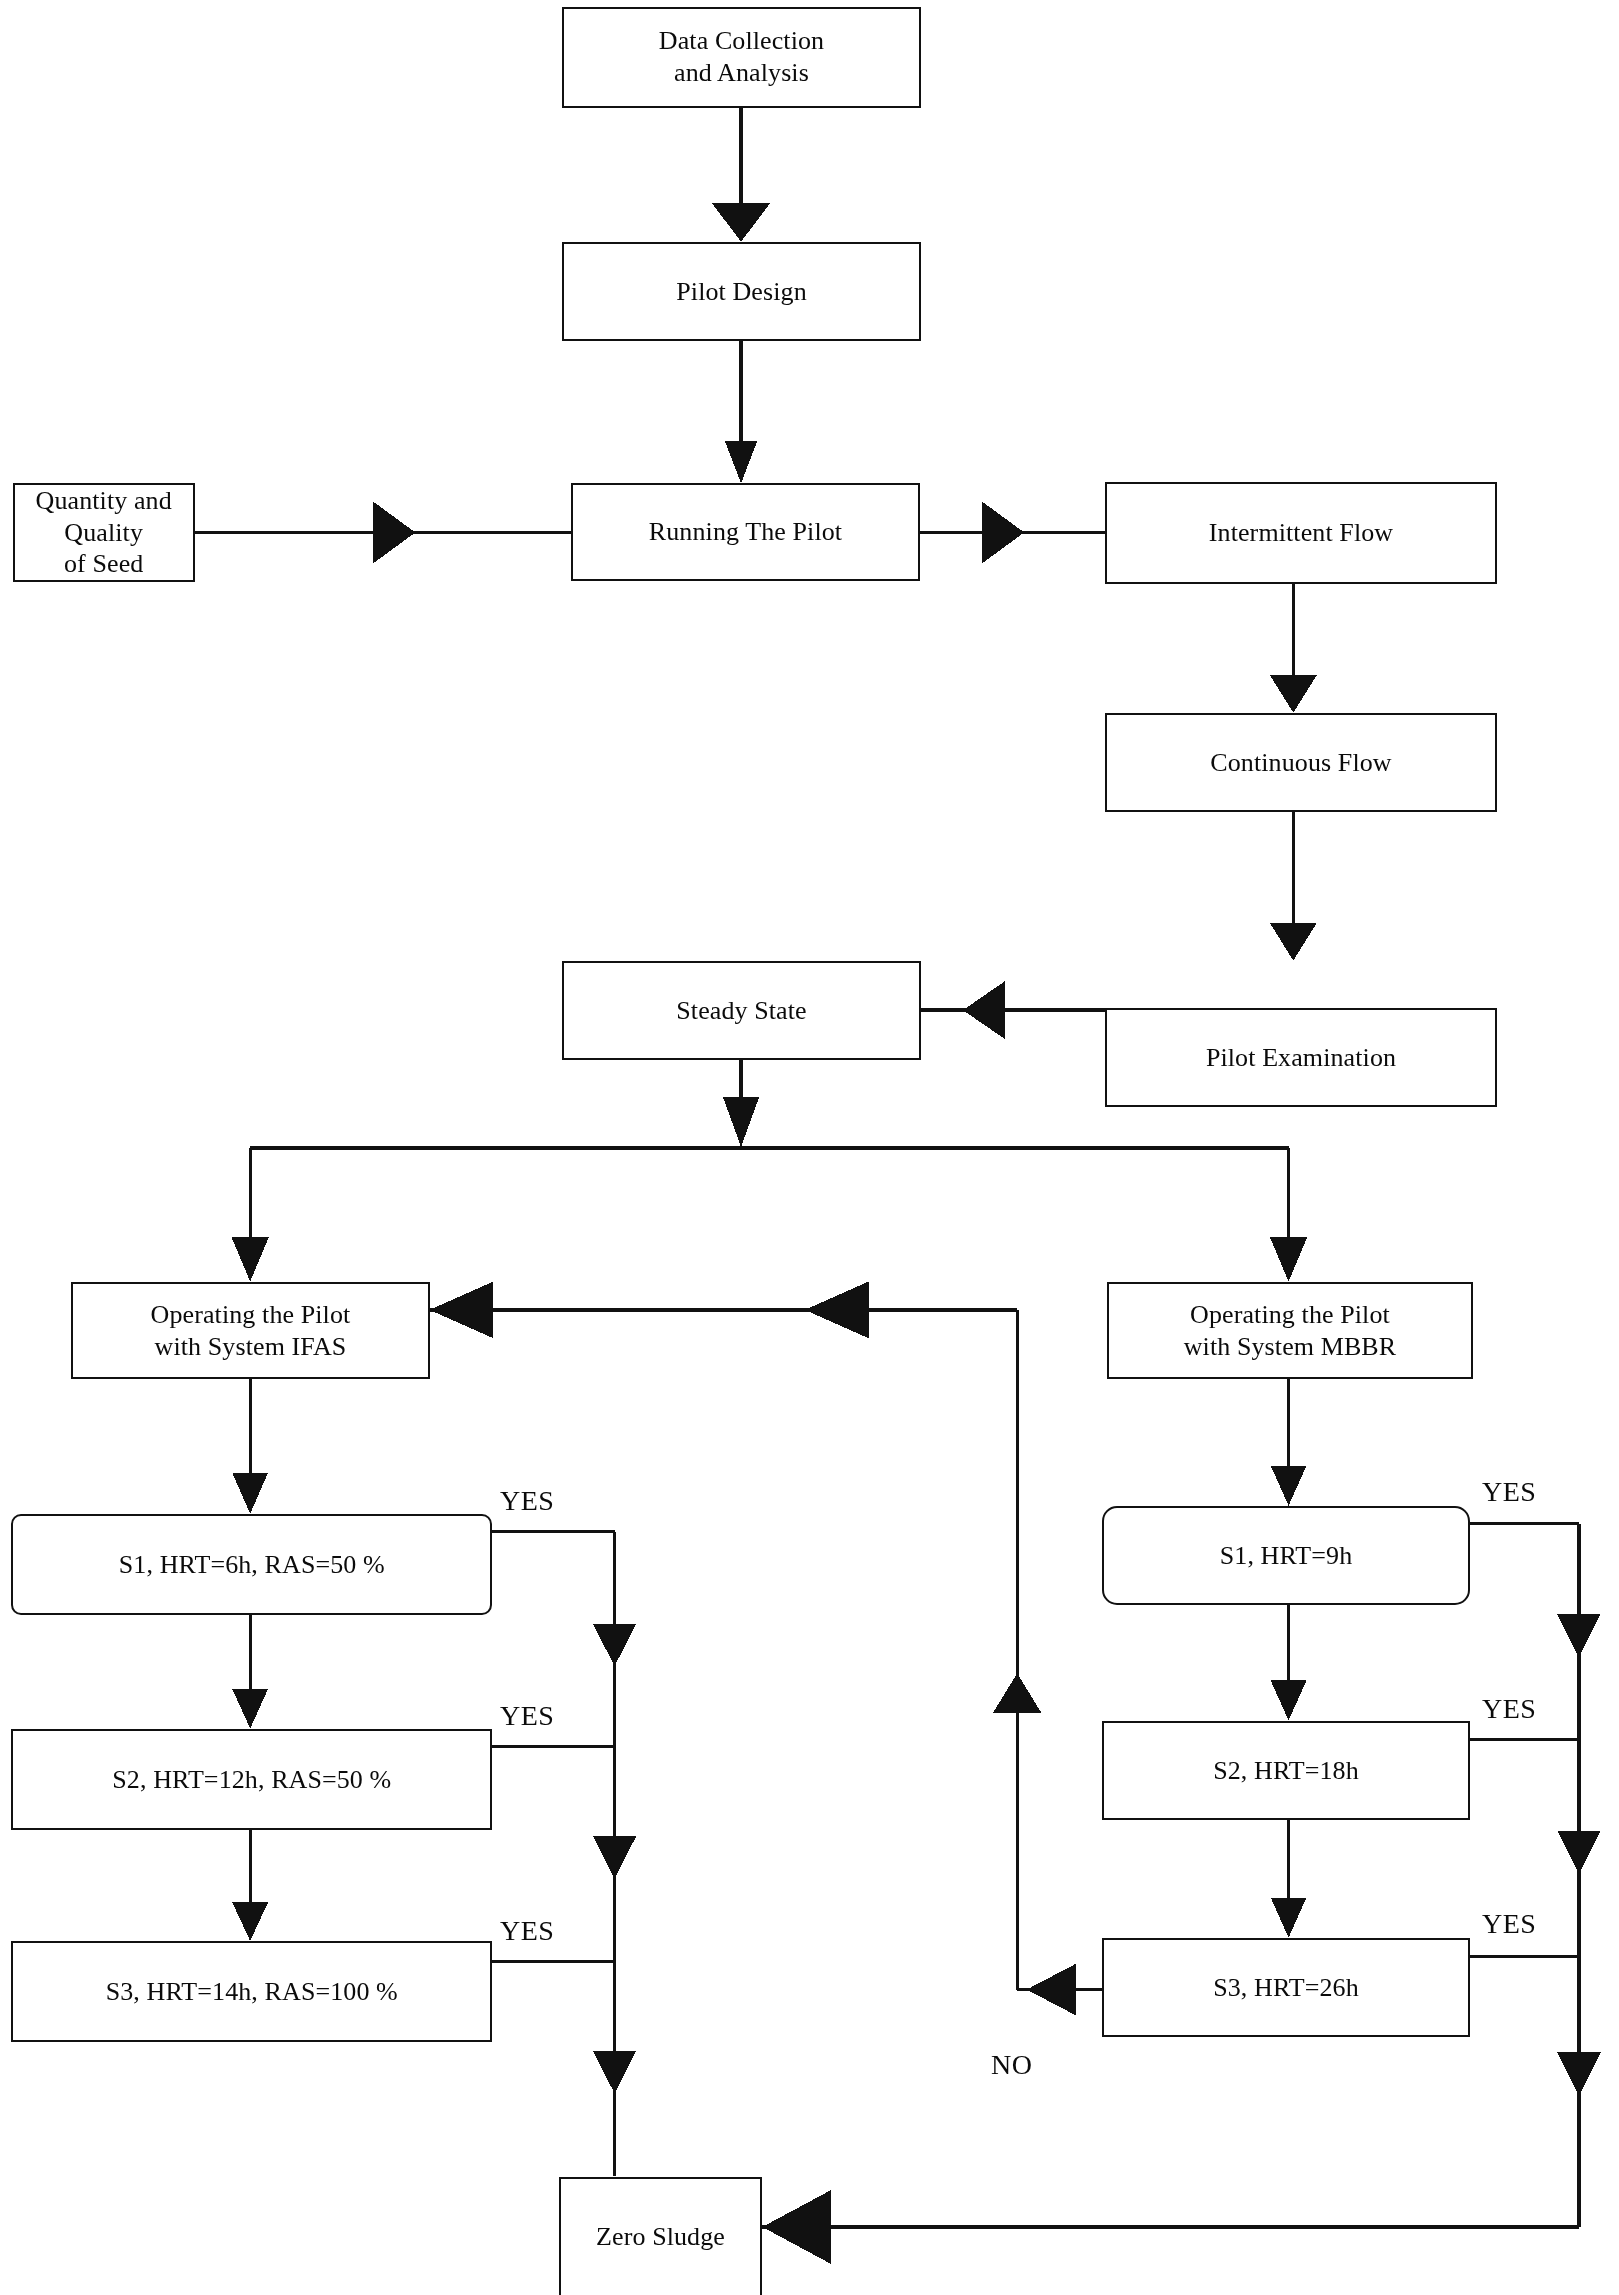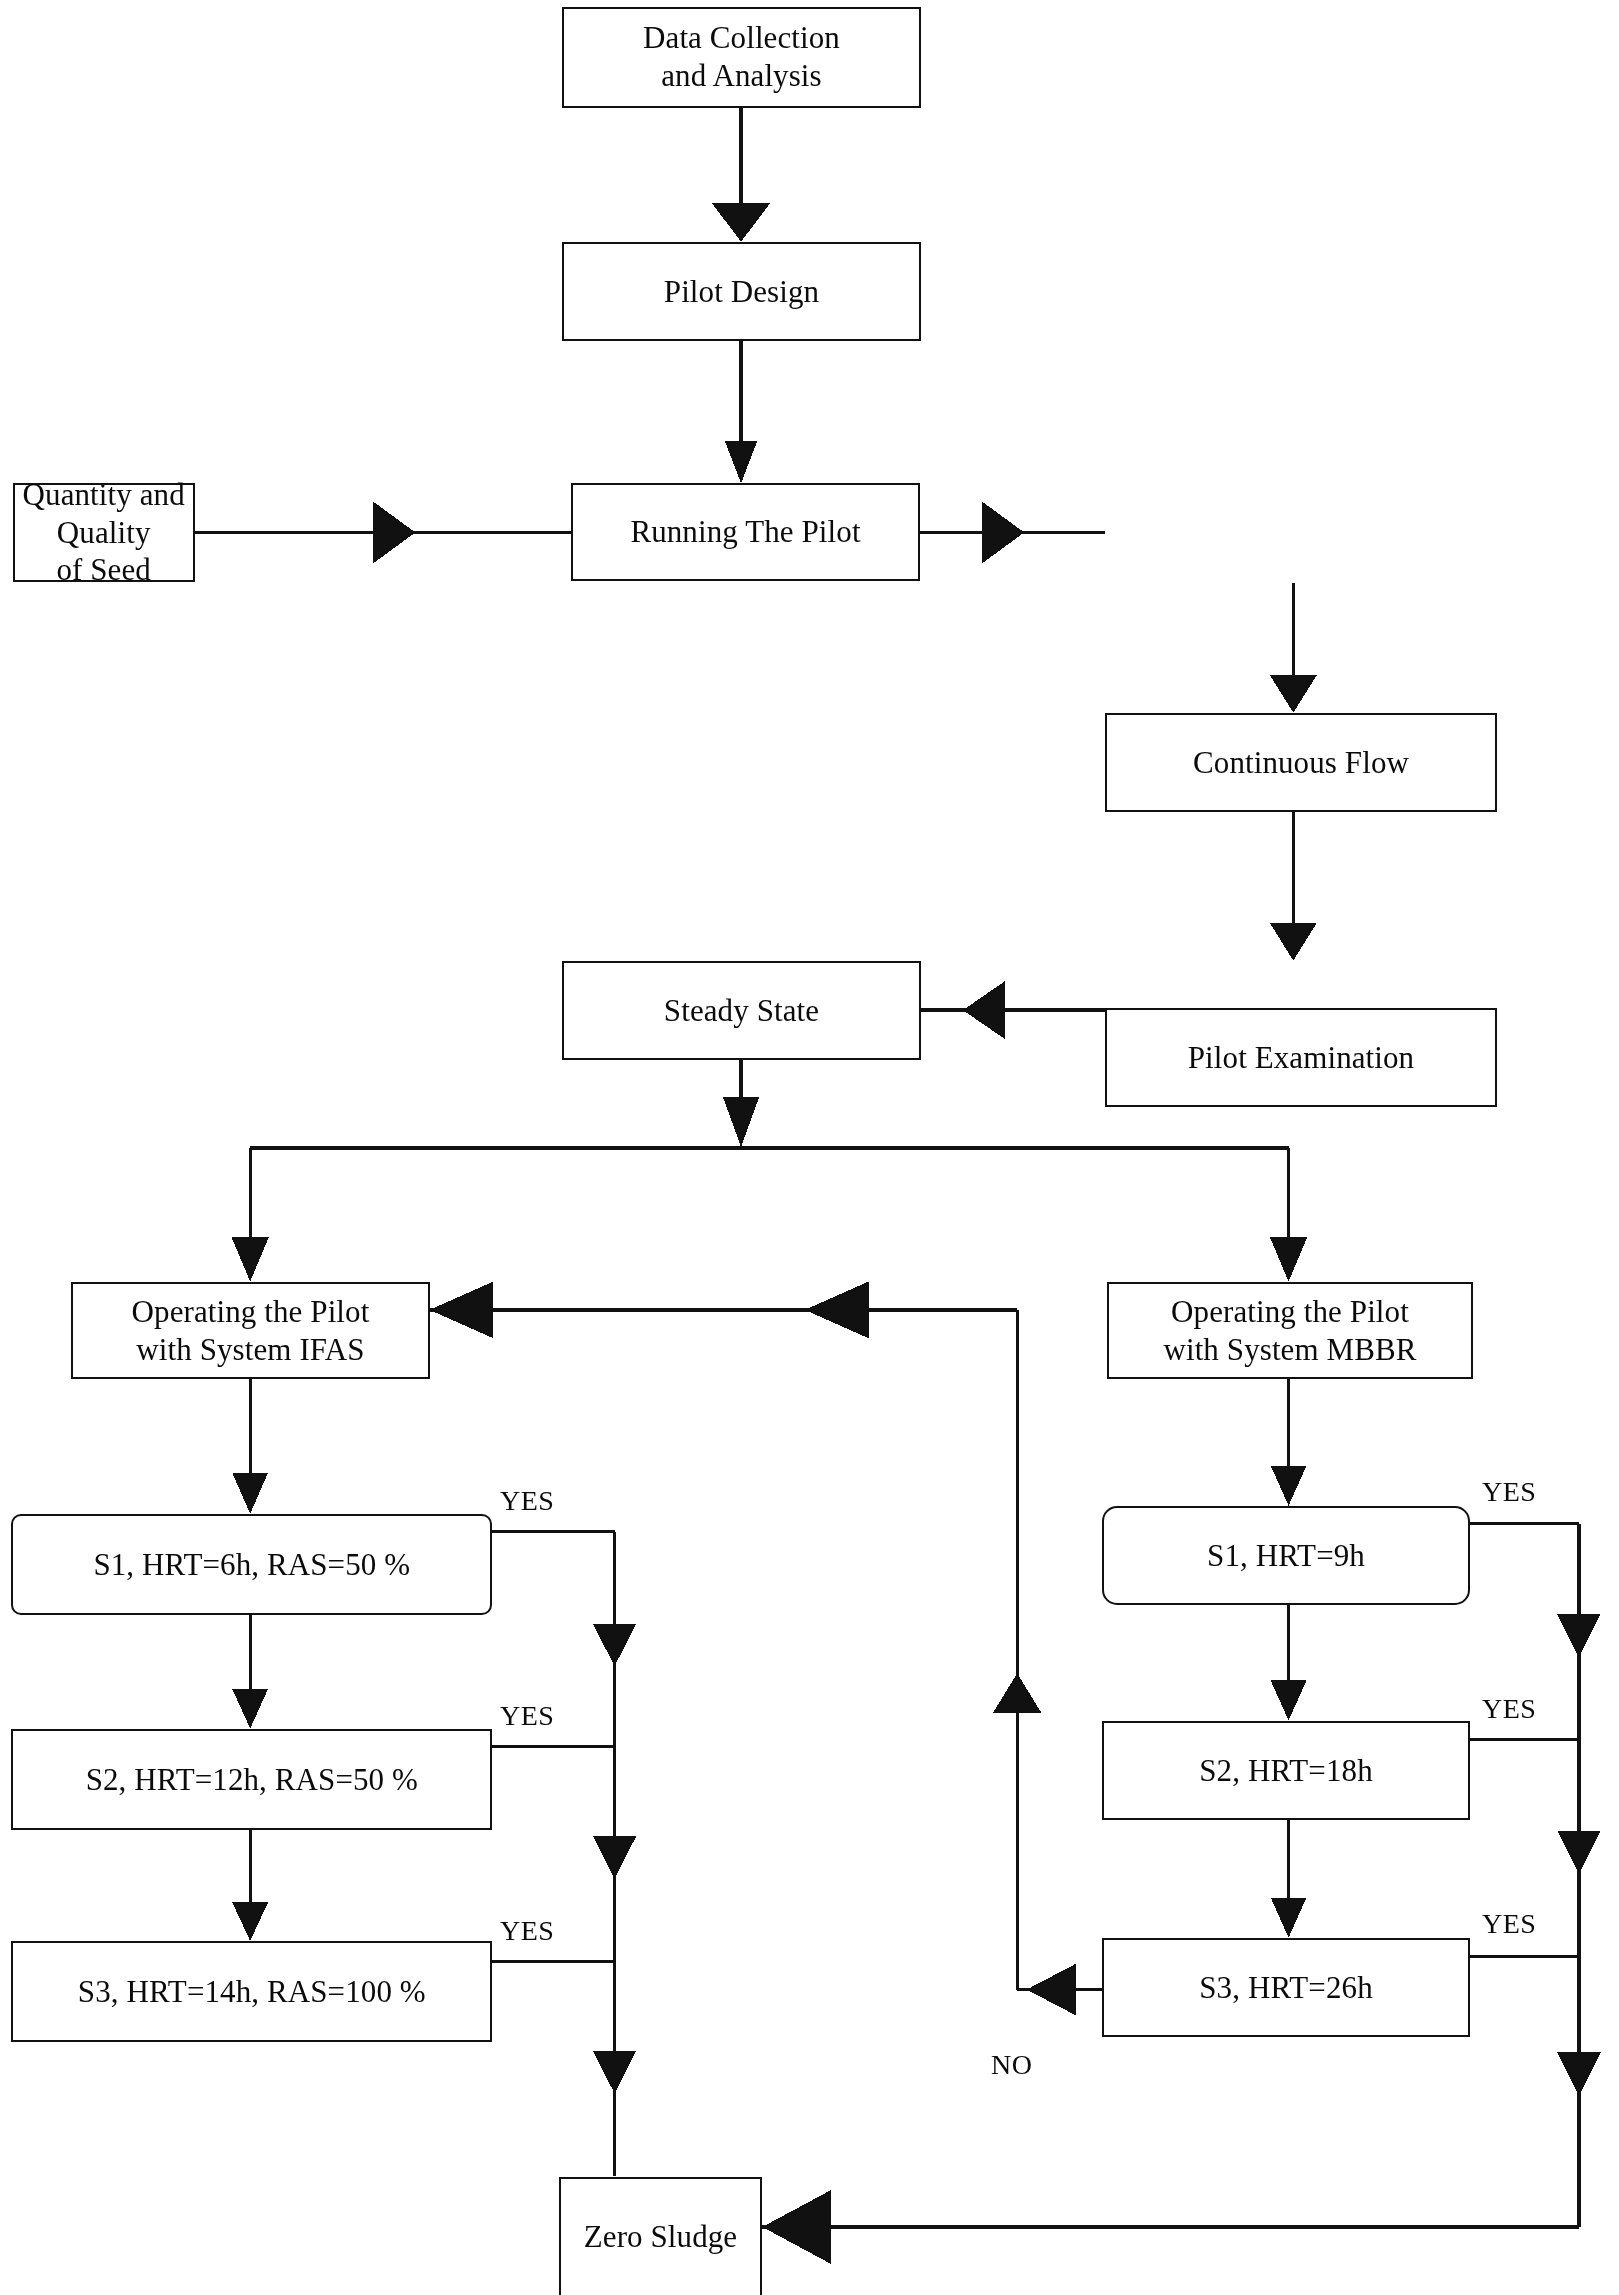--- a/index.html
+++ b/index.html
@@ -29,21 +29,21 @@
     position: absolute;
     box-sizing: border-box;
     border: 2.4px solid #111111;
     background: #ffffff;
     display: flex;
     align-items: center;
     justify-content: center;
     text-align: center;
     color: #0b0b0b;
     font-family: "Liberation Serif", "DejaVu Serif", serif;
-    font-size: 31px;
+    font-size: 26px;
     line-height: 1.22;
     letter-spacing: 0.1px;
     z-index: 3;
   }
   .node .node-text {
     display: block;
     padding: 0 4.7px;
     white-space: pre-line;
   }
   .edge-label {
@@ -184,20 +184,23 @@
   </div>
 
   <div class="node" id="node-pilot-design">
     <span class="node-text">Pilot Design</span>
   </div>
 
   <div class="node" id="node-running-pilot">
     <span class="node-text">Running The Pilot</span>
   </div>
 
+  <div class="node" id="node-intermittent">
+    <span class="node-text">Intermittent Flow</span>
+  </div>
 
   <div class="node" id="node-continuous">
     <span class="node-text">Continuous Flow</span>
   </div>
 
   <div class="node" id="node-pilot-exam">
     <span class="node-text">Pilot Examination</span>
   </div>
 
   <div class="node" id="node-steady-state">

